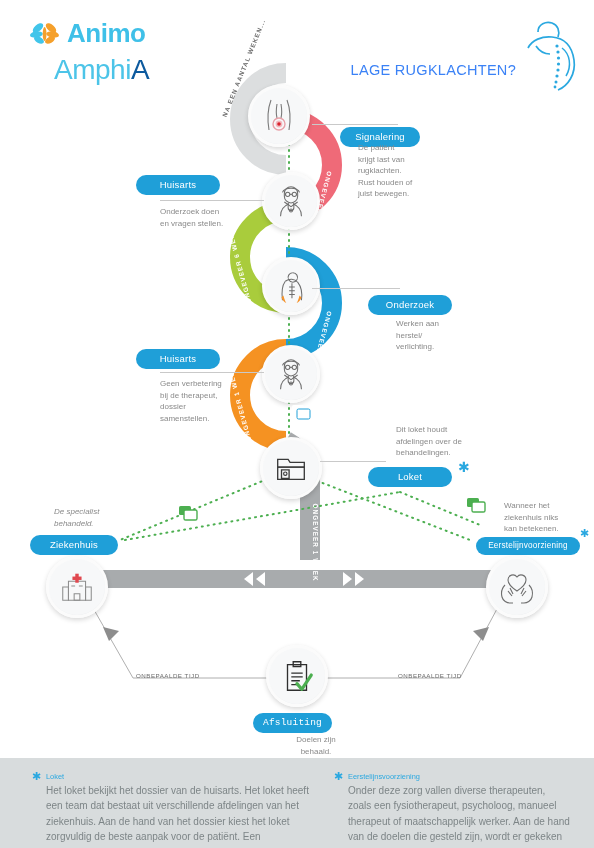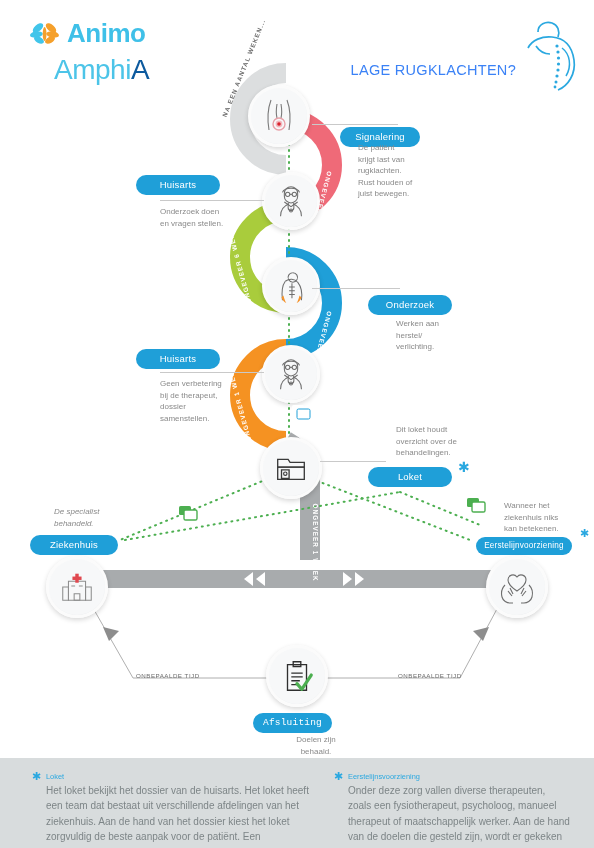--- a/index.html
+++ b/index.html
@@ -314,21 +314,21 @@
           <path d="M6 11 h11 l2 3 h15 v5 H6 z"></path>
           <path d="M6 19 h28 v13 H6 z"></path>
           <path d="M10 22 h8 v9 h-8 z"></path>
         </g>
         <circle cx="14" cy="26" r="1.8" fill="none" stroke="#3a3a3a" stroke-width="1.2"></circle>
       </svg>
     </div>
   </div>
   <div class="hline" style="left:320px; top:461px; width:66px;"></div>
   <div class="desc" style="left:396px; top:424px; width:104px; white-space:pre-line;">Dit loket houdt
-overzicht over de
+afdelingen over de
 behandelingen.</div>
   <div class="pill-wrap" style="left:368px; top:466px;">
     <span class="pill" style="width:84px;">Loket</span>
   </div>
   <div class="star" style="left:458px; top:460px;">✱</div>
 
   <div class="desc" style="left:54px; top:506px; width:92px; white-space:pre-line;font-style:italic;">De specialist
 behandeld.</div>
   <div class="pill-wrap" style="left:30px; top:534px;">
     <span class="pill" style="width:88px;">Ziekenhuis</span>
@@ -354,21 +354,21 @@
         </g>
       </svg>
     </div>
   </div>
   <div class="tinylabel" style="left:136px; top:672px;">ONBEPAALDE TIJD</div>
 
   <div class="desc" style="left:504px; top:500px; width:88px; white-space:pre-line;">Wanneer het
 ziekenhuis niks
 kan betekenen.</div>
   <div class="pill-wrap" style="left:476px; top:534px;">
-    <span class="pill" style="width:96px; font-size:8.2px;">Eerstelijnvoorziening</span>
+    <span class="pill" style="width:104px; font-size:8.2px;">Eerstelijnvoorziening</span>
   </div>
   <div class="star" style="left:580px; top:528px; font-size:11px;">✱</div>
   <svg width="22" height="18" style="position:absolute;left:466px;top:497px;">
     <rect x="1" y="1" width="12" height="9" rx="1.6" fill="#4caf50"></rect>
     <rect x="6" y="5" width="13" height="10" rx="1.6" fill="#fff" stroke="#4caf50" stroke-width="1.4"></rect>
   </svg>
 
   <div class="node" style="left:486px; top:556px; width:62px; height:62px;">
     <div class="node-inner">
       <svg width="40" height="40" viewBox="0 0 40 40">

